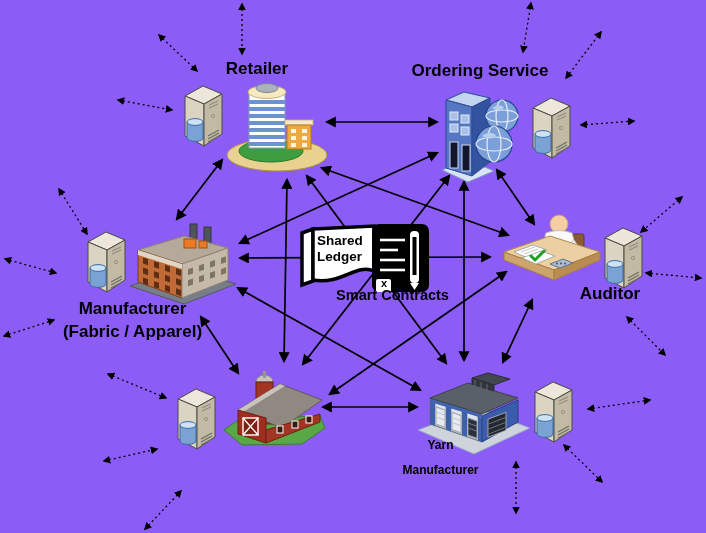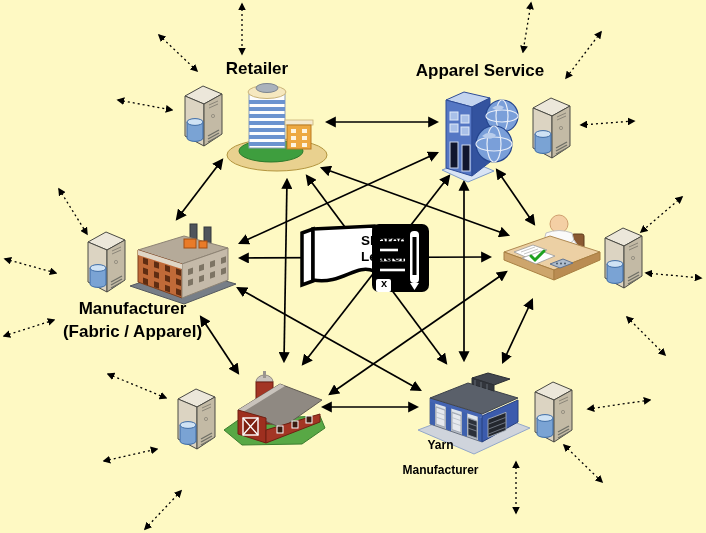--- a/index.html
+++ b/index.html
@@ -1,30 +1,30 @@
 <!DOCTYPE html>
 <html><head>
 <meta charset="utf-8">
 <style>
   html,body{margin:0;padding:0;background:#fff;}
   .canvas{
-    position:relative;width:706px;height:533px;background:#fef9c3;overflow:hidden;
+    position:relative;width:706px;height:533px;background:#8b5cf6;overflow:hidden;
     font-family:"Liberation Sans",sans-serif;
   }
   .canvas svg{position:absolute;left:0;top:0;}
   .edge{stroke:#000;stroke-width:1.7;}
   .client{stroke:#000;stroke-width:1.3;stroke-dasharray:2 3;}
   .lbl{position:absolute;font-weight:bold;color:#000;white-space:pre-line;text-align:center;letter-spacing:0;}
   #lbl-retailer{left:212px;top:59px;width:90px;font-size:17px;}
   #lbl-ordering{left:395px;top:61px;width:170px;font-size:17px;}
   #lbl-manufacturer{left:30px;top:297px;width:205px;font-size:17px;line-height:23px;}
   #lbl-auditor{left:560px;top:284px;width:100px;font-size:17px;}
   #lbl-cotton{left:168px;top:446px;width:155px;font-size:17px;}
   #lbl-yarn{left:378px;top:433px;width:125px;font-size:12px;line-height:25px;}
-  #lbl-ledger{left:317px;top:233px;width:58px;font-size:13.5px;line-height:16px;text-align:left;margin-left:44px;}
+  #lbl-ledger{left:317px;top:233px;width:58px;font-size:13.5px;line-height:16px;text-align:left;}
   #lbl-smart{left:330px;top:287px;width:125px;font-size:14.5px;}
   #lbl-x{left:377px;top:277px;width:14px;font-size:11px;text-align:center;}
 </style>
 </head>
 <body>
 
 <div class="canvas">
 
 <svg width="706" height="533" viewBox="0 0 706 533">
   <defs>
@@ -259,22 +259,24 @@
         <line x1="108" y1="374" x2="166" y2="398" class="client" marker-start="url(#arrowS)" marker-end="url(#arrowS)"></line>
         <line x1="104" y1="461" x2="157" y2="449" class="client" marker-start="url(#arrowS)" marker-end="url(#arrowS)"></line>
         <line x1="145" y1="529" x2="181" y2="491" class="client" marker-start="url(#arrowS)" marker-end="url(#arrowS)"></line>
         <line x1="588" y1="409" x2="650" y2="400" class="client" marker-start="url(#arrowS)" marker-end="url(#arrowS)"></line>
         <line x1="564" y1="445" x2="602" y2="482" class="client" marker-start="url(#arrowS)" marker-end="url(#arrowS)"></line>
         <line x1="516" y1="462" x2="516" y2="513" class="client" marker-start="url(#arrowS)" marker-end="url(#arrowS)"></line>
       </g>
 </svg>
 
 <div class="lbl" id="lbl-retailer">Retailer</div>
-<div class="lbl" id="lbl-ordering">Apparel Service</div>
+<div class="lbl" id="lbl-ordering">Ordering Service</div>
 <div class="lbl" id="lbl-manufacturer">Manufacturer
 (Fabric / Apparel)</div>
+<div class="lbl" id="lbl-auditor">Auditor</div>
 <div class="lbl" id="lbl-yarn">Yarn
 Manufacturer</div>
 <div class="lbl" id="lbl-ledger">Shared
 Ledger</div>
+<div class="lbl" id="lbl-smart">Smart Contracts</div>
 <div class="lbl" id="lbl-x">x</div>
 
 </div>
 
 </body></html>

